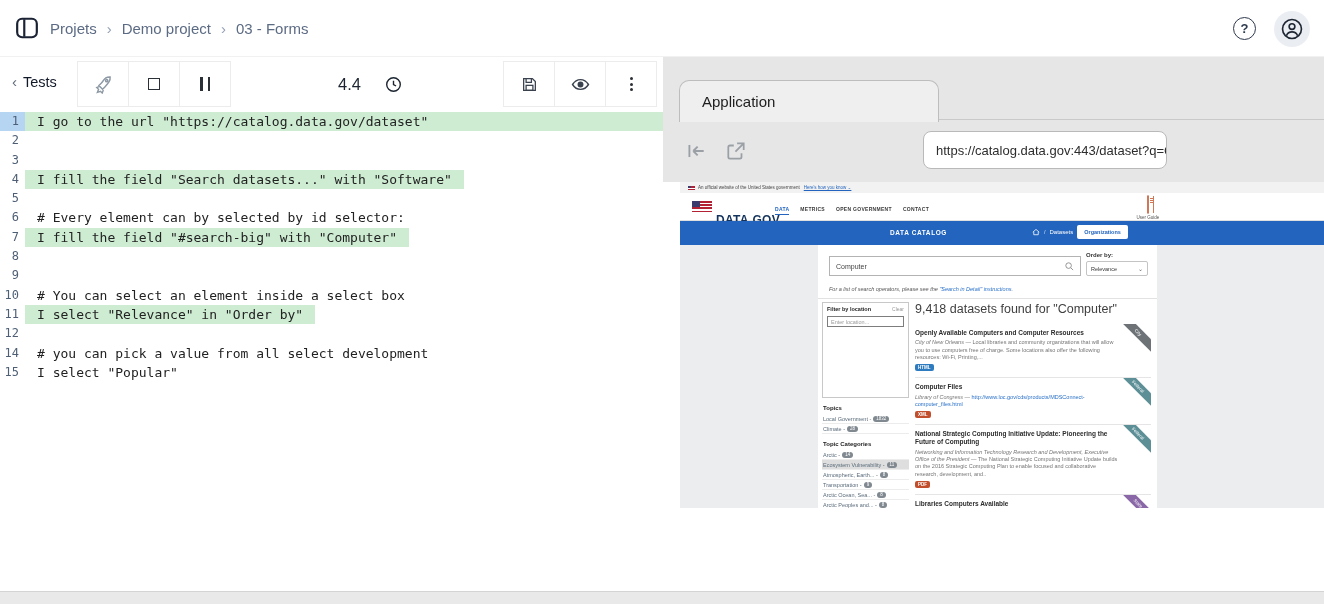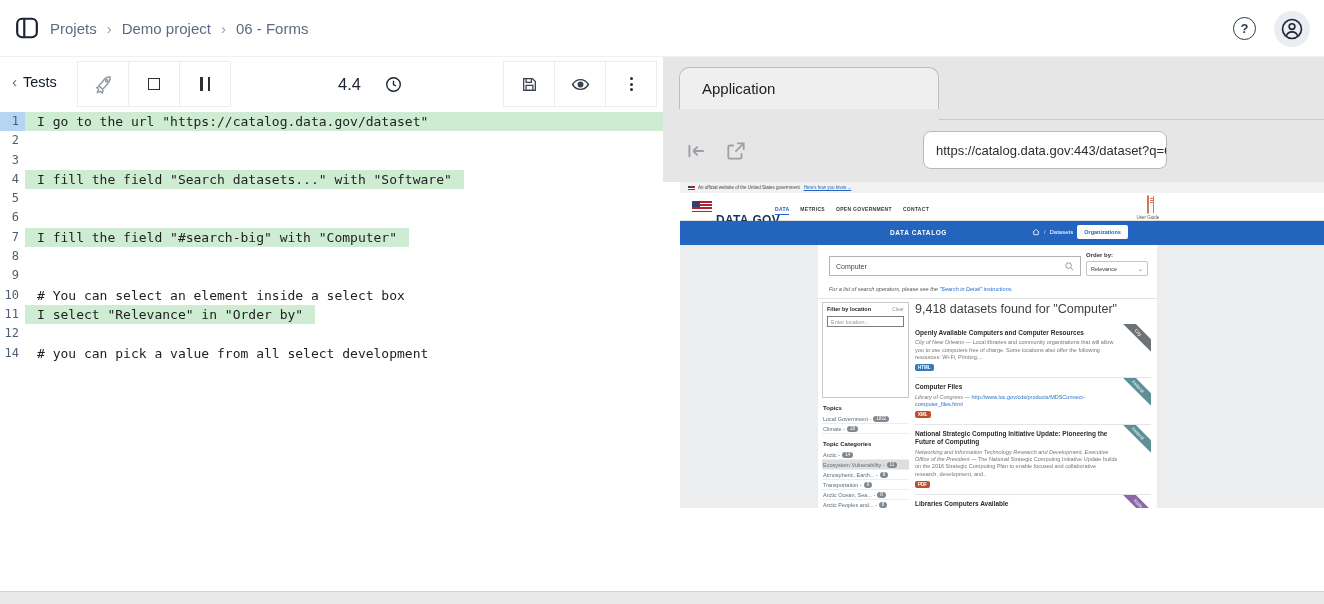--- a/index.html
+++ b/index.html
@@ -38,21 +38,21 @@
   .ln { width:25px; text-align:right; padding-right:6px; font-size:12px; color:#4e5f75; flex:none; }
   .code { white-space:pre; padding:0 12px; display:inline-block; }
   .hl .code { background:#cdecd2; }
   .cur .ln { background:#b5d5f2; }
   .cur .code { flex:1; }
 
   
   .right-panel { position:absolute; left:663px; top:57px; width:661px; height:547px; background:#fff; }
   .app-header { position:absolute; left:0; top:0; width:661px; height:125px; background:#e6e6e7; }
   .app-header::after { content:""; position:absolute; left:276px; right:0; top:62px; height:1px; background:#c9c9c9; }
-  .app-tab { position:absolute; left:16px; top:10px; width:260px; height:42px; background:#efefef; border:1px solid #bdbdbd; border-bottom:none; border-radius:10px 10px 0 0; font-size:15px; color:#1e1e1e; display:flex; align-items:center; padding-left:22px; cursor:pointer; }
+  .app-tab { position:absolute; left:16px; top:23px; width:260px; height:42px; background:#efefef; border:1px solid #bdbdbd; border-bottom:none; border-radius:10px 10px 0 0; font-size:15px; color:#1e1e1e; display:flex; align-items:center; padding-left:22px; cursor:pointer; }
   .navrow { position:absolute; left:0; top:63px; width:661px; height:62px; display:flex; align-items:center; }
   .nav-ic { margin-left:22px; cursor:pointer; }
   .nav-ic.second { margin-left:18px; }
   .url-pill { position:absolute; left:260px; top:74px; width:244px; height:38px; background:#fff; border:1px solid #b9b9b9; border-radius:8px; display:flex; align-items:center; padding:0 12px; font-size:13px; color:#2d2d2d; overflow:hidden; white-space:nowrap; cursor:text; }
 
   
   .shot { position:absolute; left:17px; top:125px; width:644px; height:326px; background:#ebedee; overflow:hidden; }
   .gov-banner { position:absolute; left:0; top:0; width:644px; height:11px; background:#f2f2f2; display:flex; align-items:center; font-size:4.5px; color:#444; }
   .gov-banner .blink { color:#2264be; text-decoration:underline; margin-left:4px; cursor:pointer; }
   .flag-sm { width:7px; height:4px; margin-left:8px; position:relative; background:repeating-linear-gradient(#b22234 0 .7px,#fff .7px 1.4px); flex:none; }
@@ -121,21 +121,21 @@
     <svg width="24" height="24" viewBox="0 0 22 22" fill="none" stroke="#1a2233" stroke-width="2">
       <rect x="2" y="2.5" width="18" height="17" rx="4.5"></rect>
         <path d="M8.5 3v16"></path>
     </svg>
   </div>
   <nav class="crumbs">
     <span class="crumb">Projets</span>
     <span class="sep">›</span>
     <span class="crumb">Demo project</span>
     <span class="sep">›</span>
-    <span class="crumb">06 - Forms</span>
+    <span class="crumb">03 - Forms</span>
   </nav>
   <div class="top-right">
     <div class="help">
       <span>?</span>
     </div>
     <div class="avatar">
       <svg width="22" height="22" viewBox="0 0 20 20" fill="none" stroke="#1f2733" stroke-width="1.5">
         <circle cx="10" cy="10" r="8.6"></circle>
           <circle cx="10" cy="7.8" r="2.6"></circle>
           <path d="M4.9 16.1c1-2.5 3-3.5 5.1-3.5s4.1 1 5.1 3.5"></path>
@@ -214,20 +214,21 @@
     <div class="row hl">
         <span class="ln">4</span>
         <span class="code">I fill the field "Search datasets..." with "Software"</span>
       </div>
     <div class="row">
         <span class="ln">5</span>
         <span class="code"></span>
       </div>
     <div class="row">
         <span class="ln">6</span>
+        <span class="code"># Every element can by selected by id selector:</span>
       </div>
     <div class="row hl">
         <span class="ln">7</span>
         <span class="code">I fill the field "#search-big" with "Computer"</span>
       </div>
     <div class="row">
         <span class="ln">8</span>
         <span class="code"></span>
       </div>
     <div class="row">
@@ -242,20 +243,24 @@
         <span class="ln">11</span>
         <span class="code">I select "Relevance" in "Order by"</span>
       </div>
     <div class="row">
         <span class="ln">12</span>
         <span class="code"></span>
       </div>
     <div class="row">
         <span class="ln">14</span>
         <span class="code"># you can pick a value from all select development</span>
+      </div>
+    <div class="row">
+        <span class="ln">15</span>
+        <span class="code">I select "Popular"</span>
       </div>
   </div>
 </div>
 
 <div class="right-panel">
   <div class="app-header">
     <div class="app-tab">
       <span>Application</span>
     </div>
     <div class="navrow">

